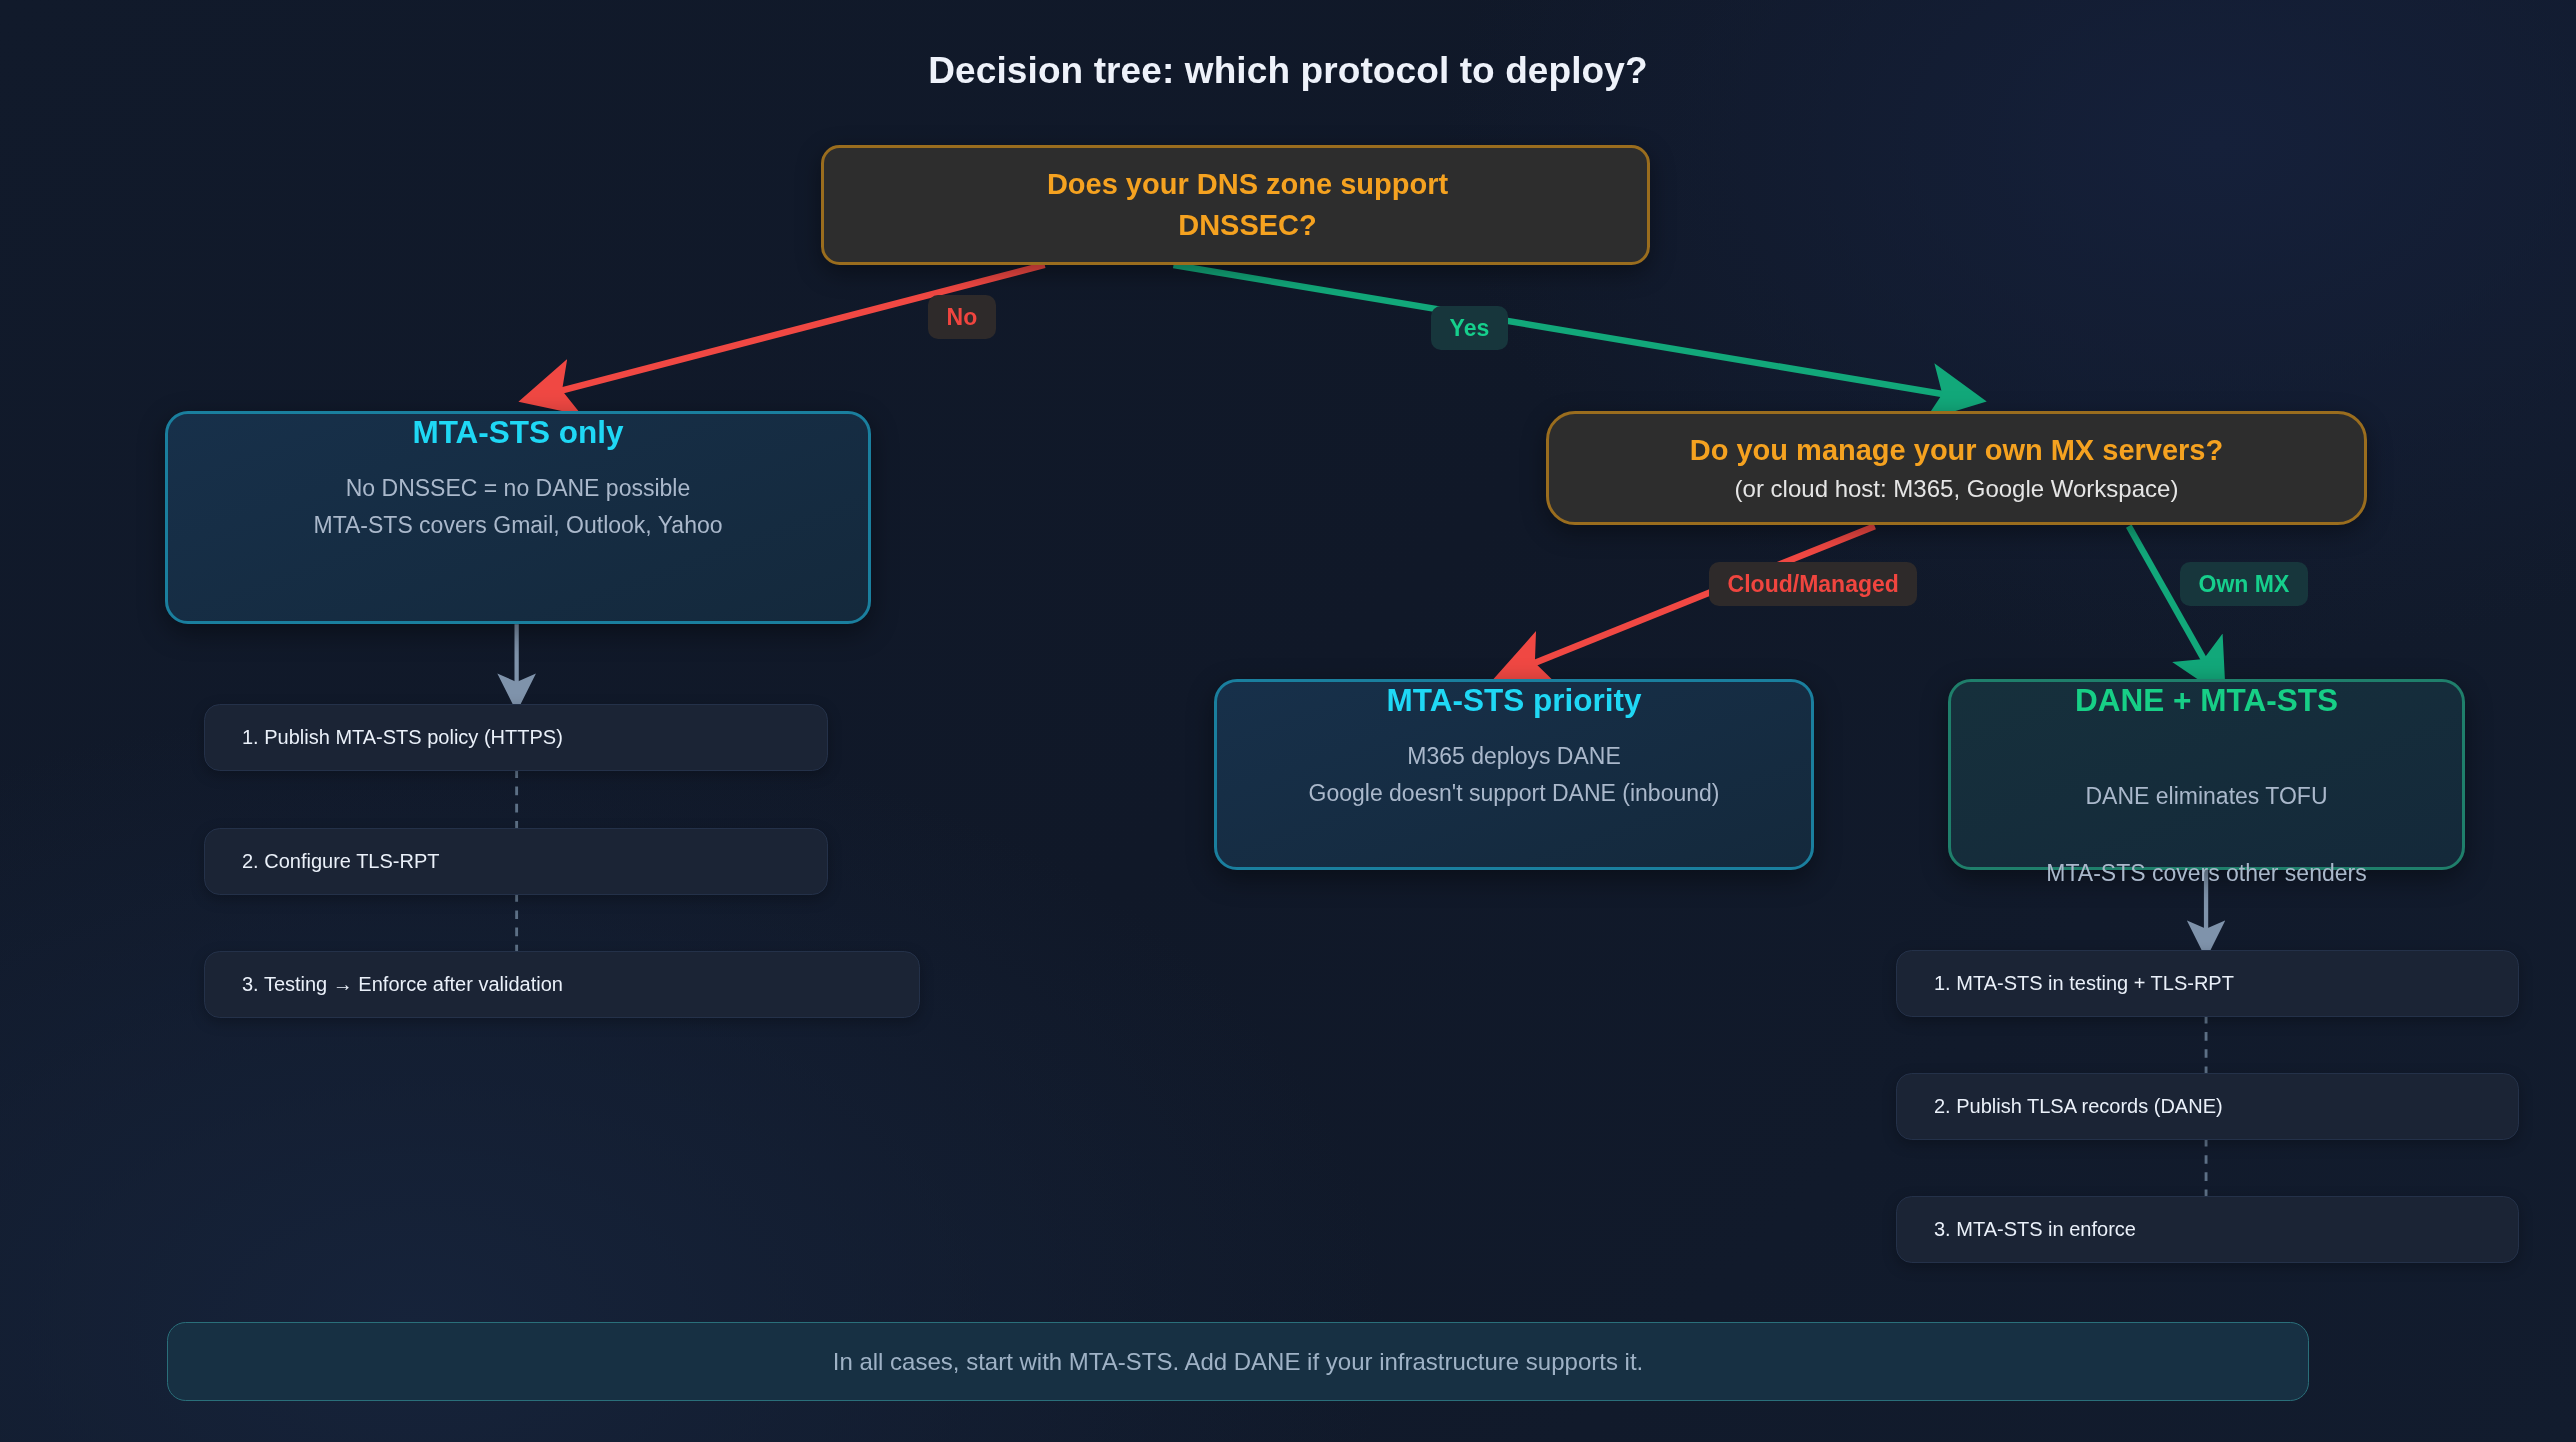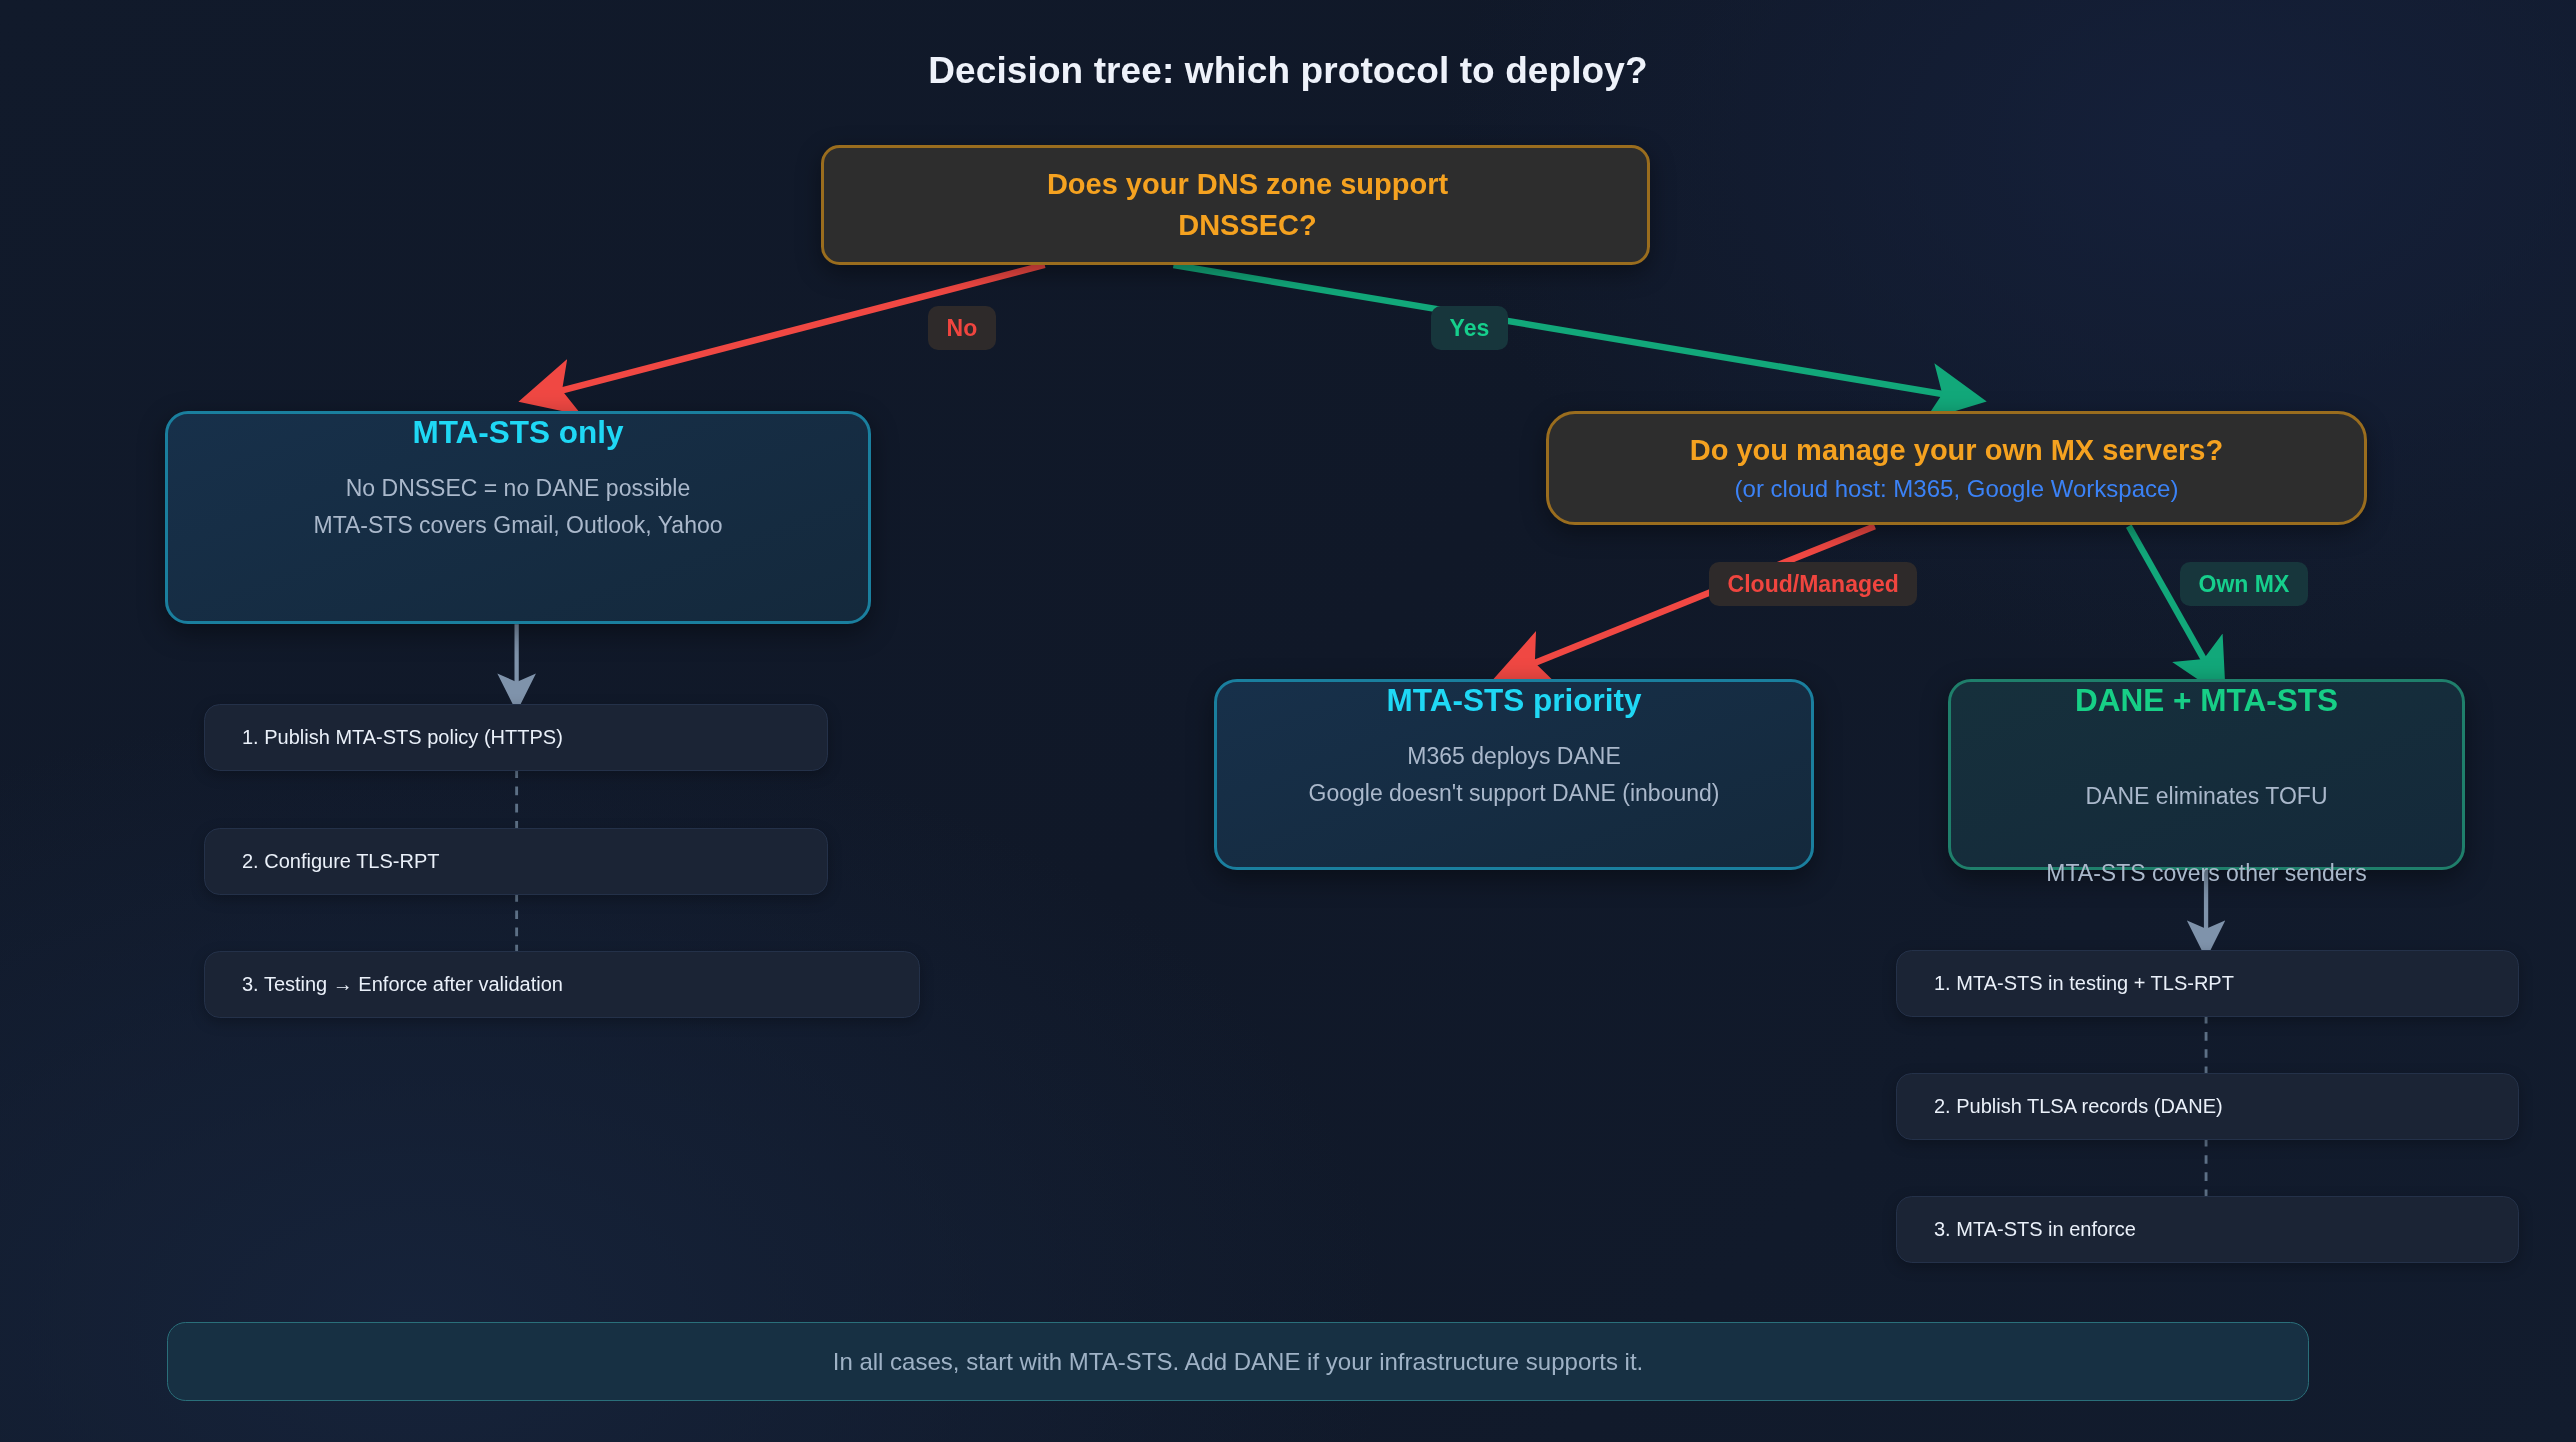--- a/index.html
+++ b/index.html
@@ -60,21 +60,21 @@
   }
   .decision .q-line {
     color: #f5a220;
     font-size: 29px;
     font-weight: bold;
     line-height: 1.42;
     text-align: center;
     white-space: nowrap;
   }
   .decision .q-sub {
-    color: #3b82f6;
+    color: #e5e5e5;
     font-size: 24px;
     font-weight: normal;
     line-height: 1.42;
     text-align: center;
     white-space: nowrap;
   }
 
   
   .outcome {
     position: absolute;
@@ -215,21 +215,21 @@
 
     <line x1="3083" y1="1418" x2="3083" y2="1502" stroke="#5d7086" stroke-width="4" stroke-dasharray="12 12"></line>
     <line x1="3083" y1="1590" x2="3083" y2="1675" stroke="#5d7086" stroke-width="4" stroke-dasharray="12 12"></line>
   </svg>
 
   <div class="decision" style="left:821px; top:145px; width:829px; height:120px;padding-left:24px;">
     <div class="q-line">Does your DNS zone support</div>
     <div class="q-line">DNSSEC?</div>
   </div>
 
-  <div class="edge-label neg" style="left:928px; top:306px;">No</div>
+  <div class="edge-label neg" style="left:928px; top:295px;">No</div>
   <div class="edge-label pos" style="left:1431px; top:306px;">Yes</div>
 
   <div class="decision" style="left:1546px; top:411px; width:821px; height:114px;border-radius:29px;">
     <div class="q-line">Do you manage your own MX servers?</div>
     <div class="q-sub">(or cloud host: M365, Google Workspace)</div>
   </div>
 
   <div class="edge-label neg" style="left:1709px; top:562px;">Cloud/Managed</div>
   <div class="edge-label pos" style="left:2180px; top:562px;">Own MX</div>
 

